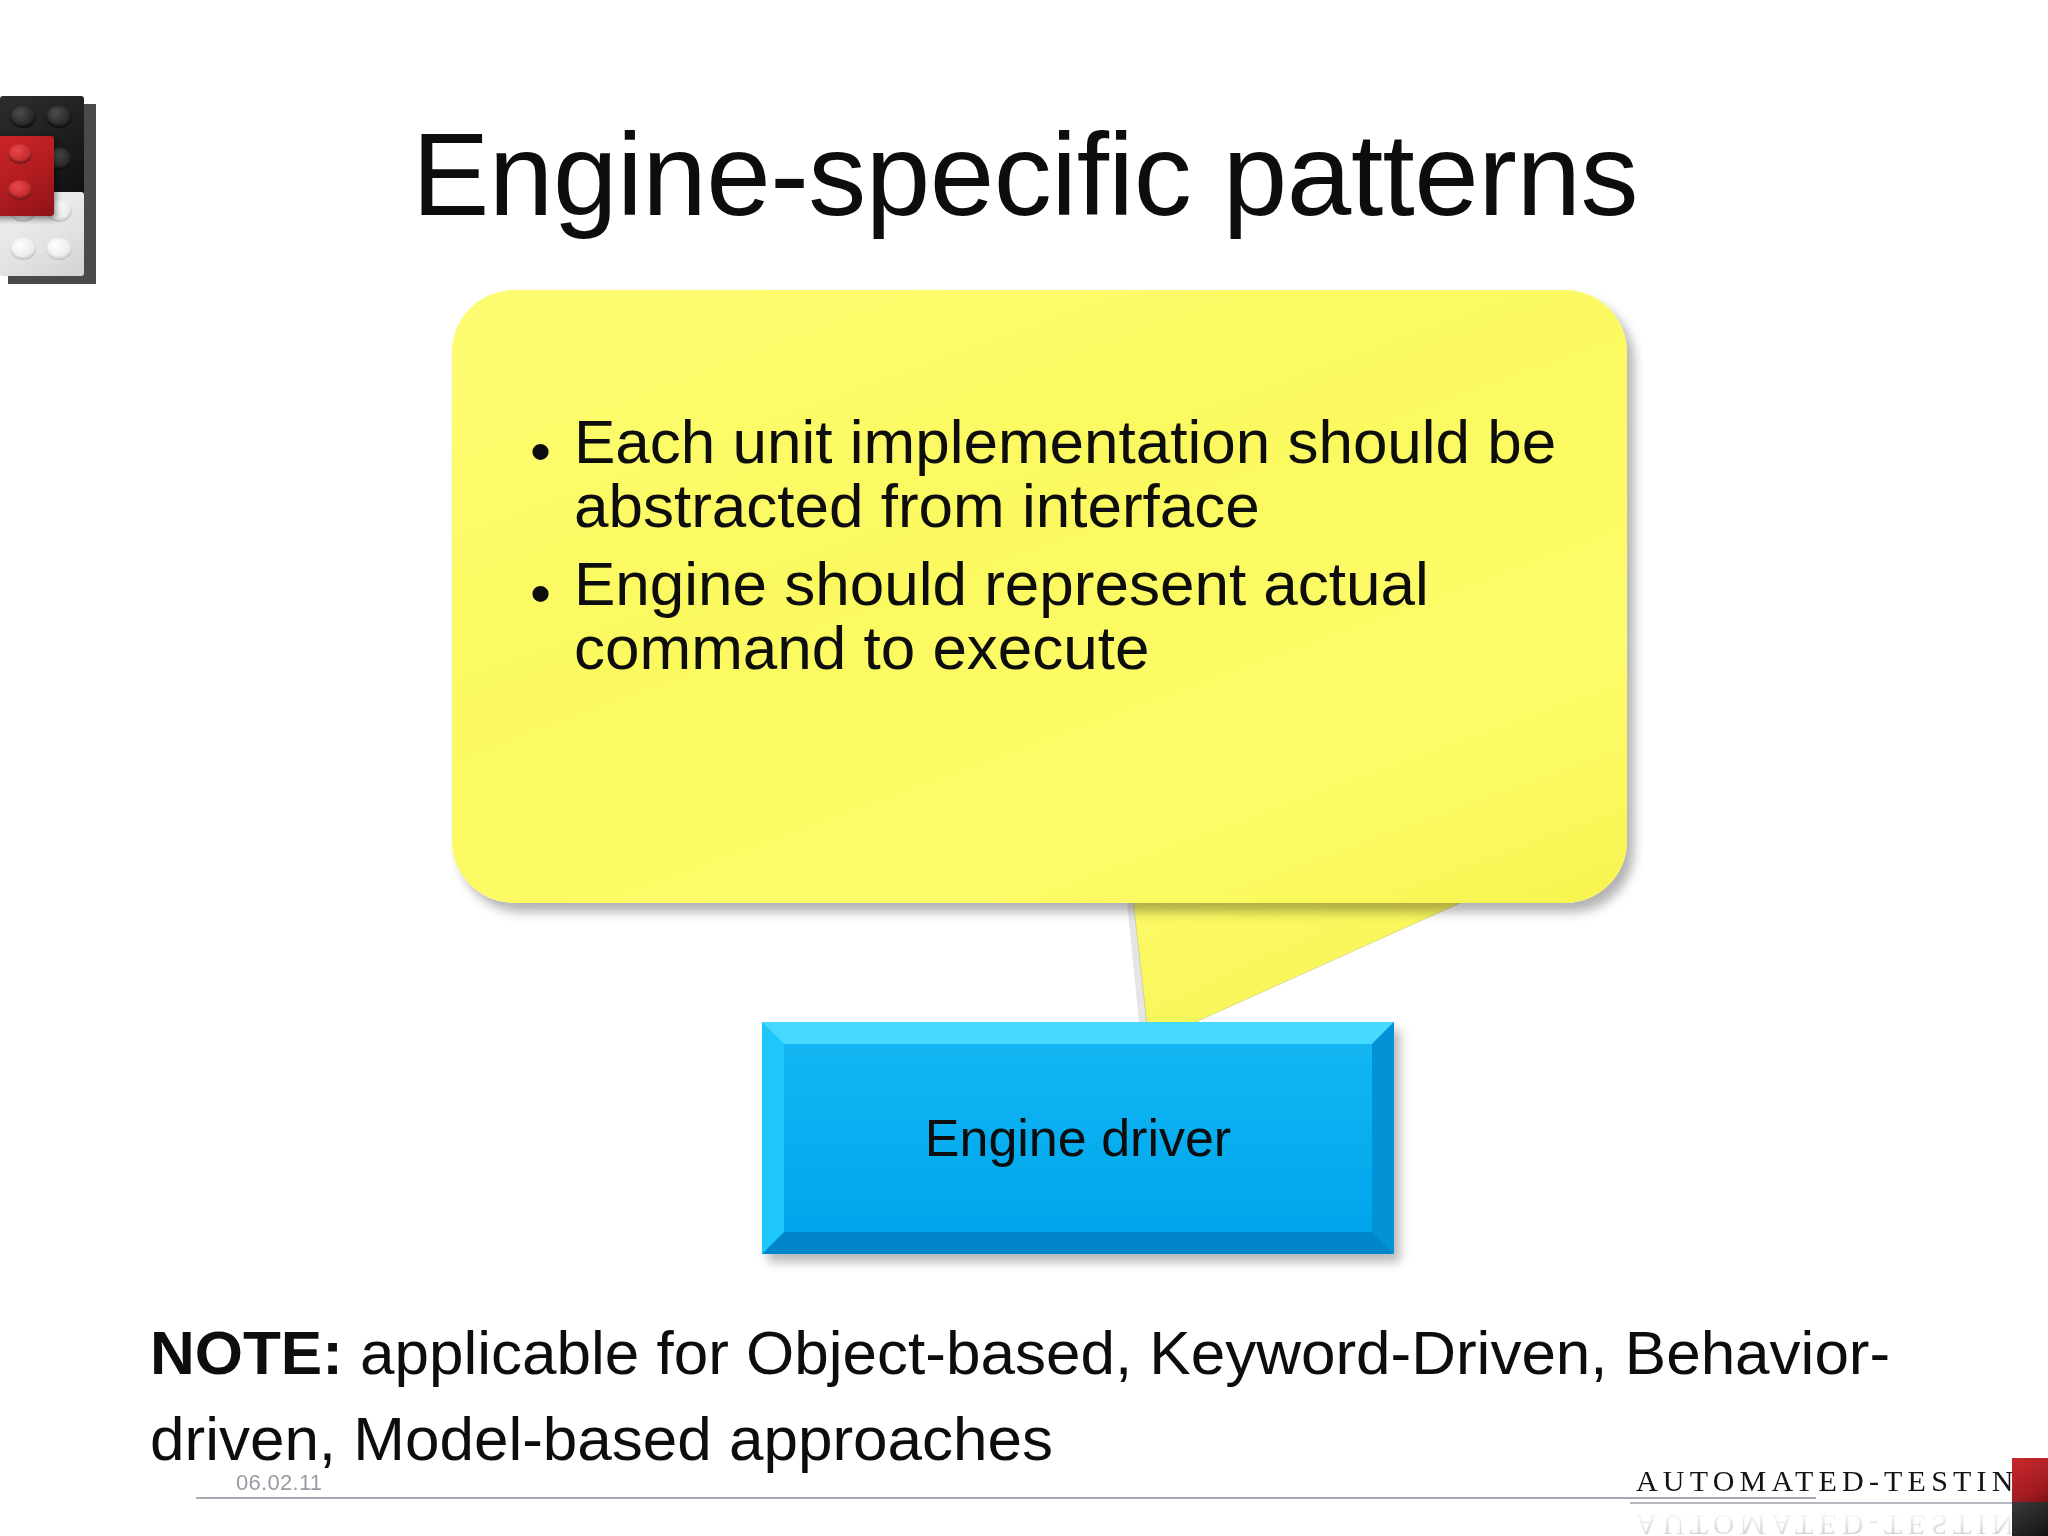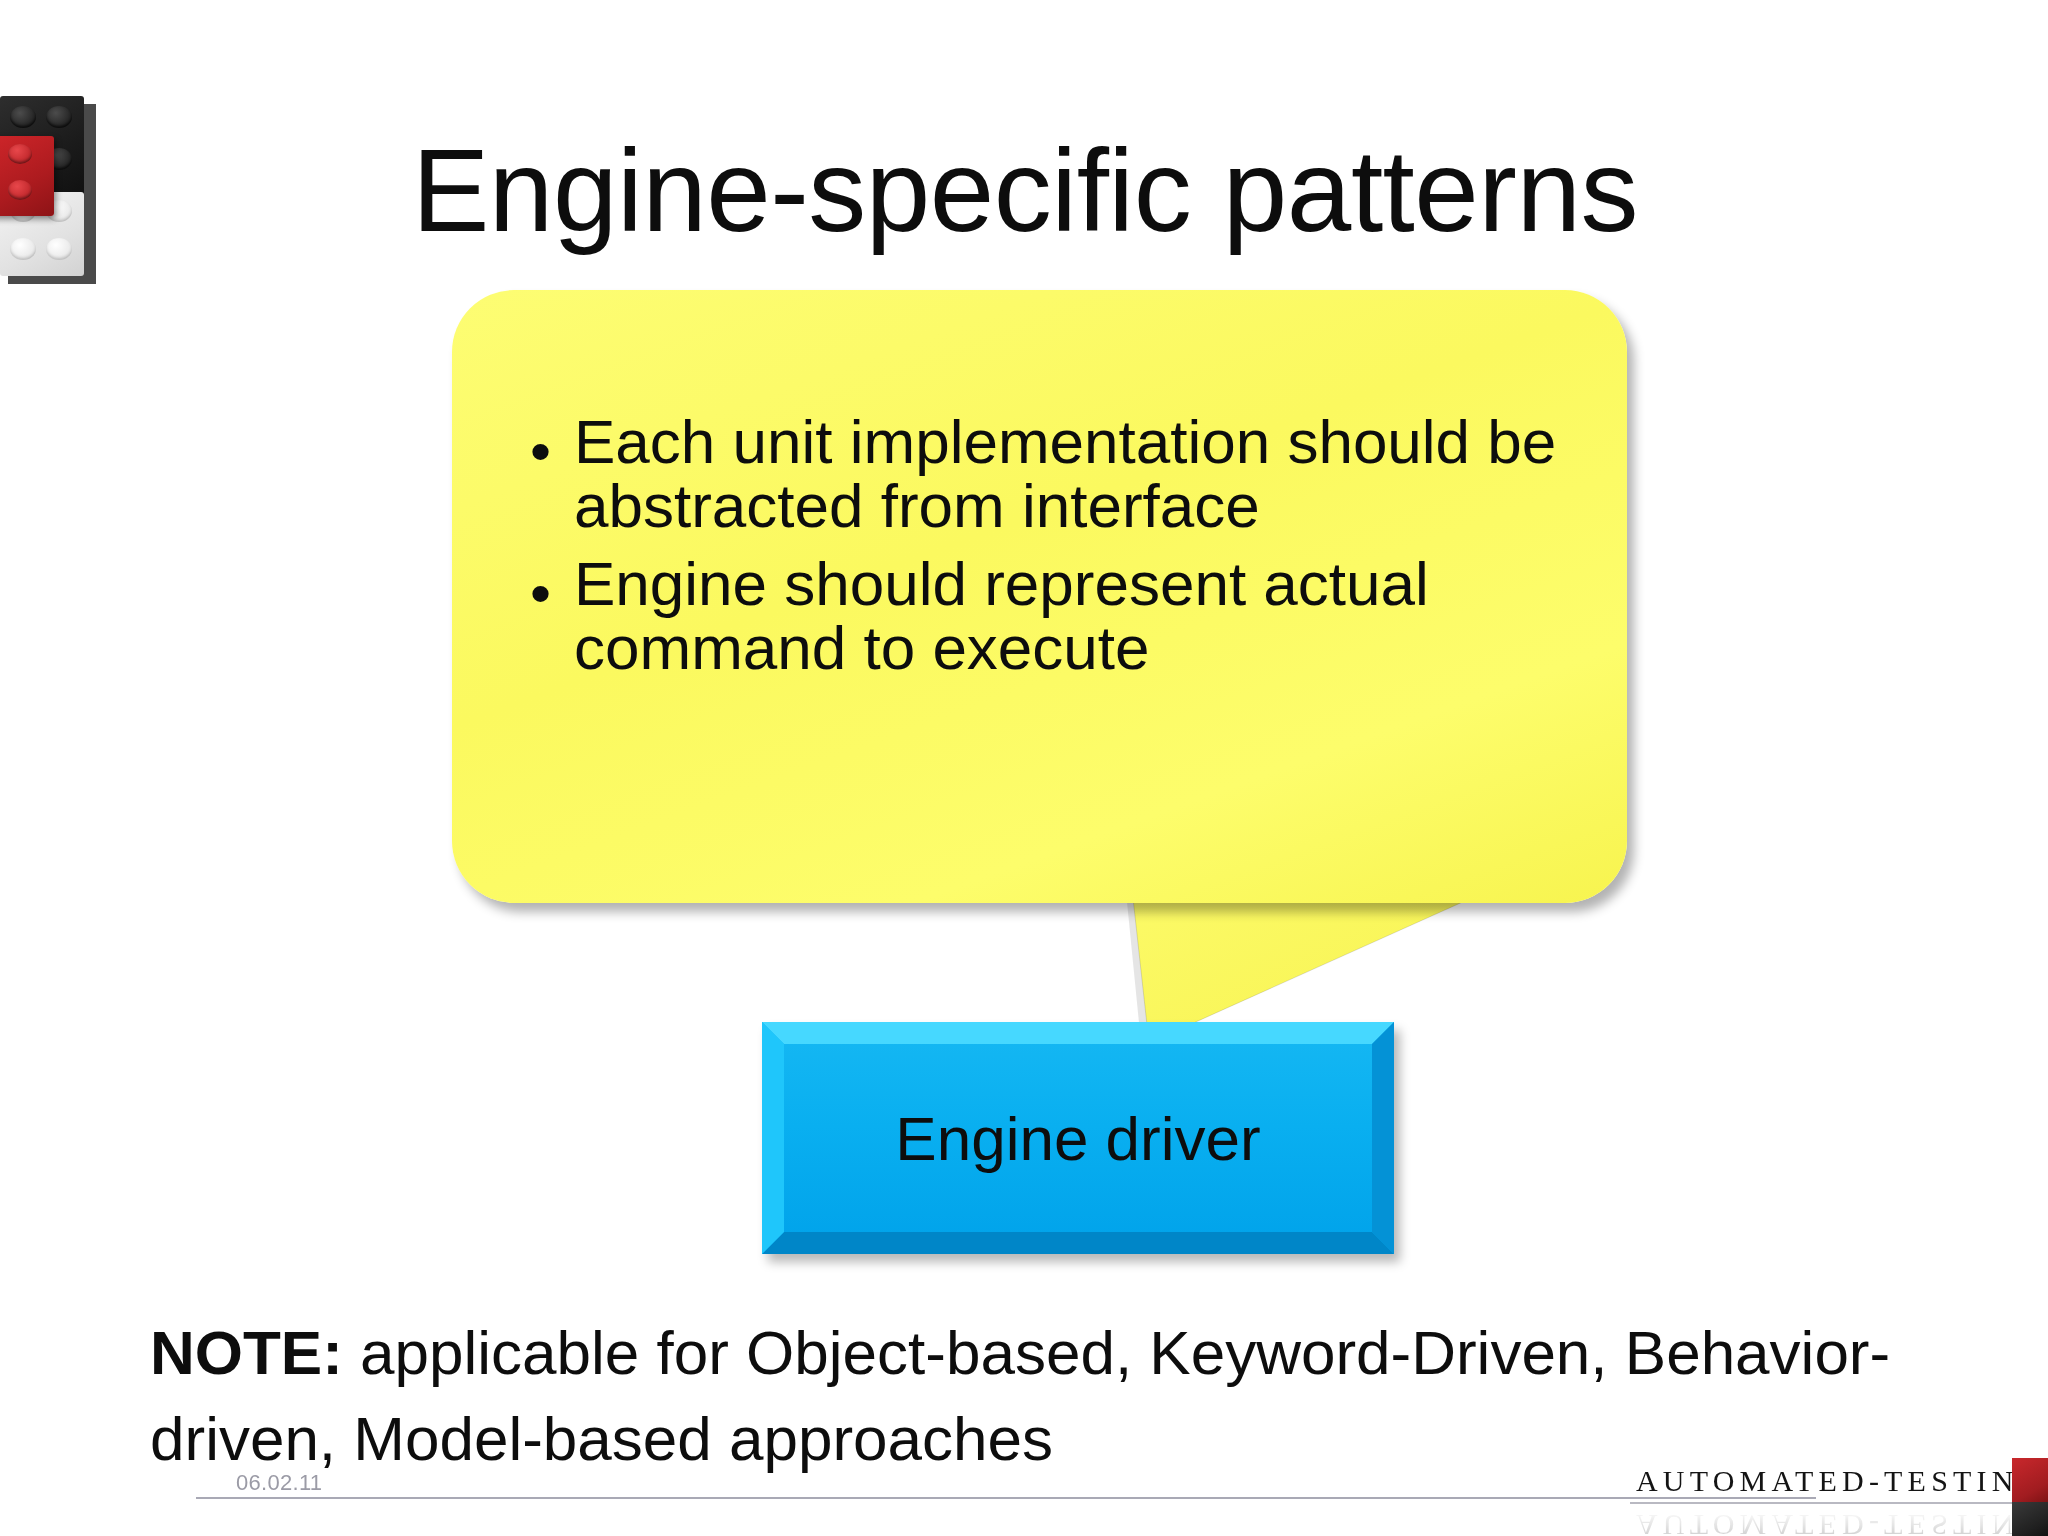--- a/index.html
+++ b/index.html
@@ -84,21 +84,20 @@
     left: 130px;
     top: 112px;
     width: 1790px;
     text-align: center;
     font-size: 116px;
     line-height: 1.1;
     color: #0d0d0d;
     font-weight: 400;
     letter-spacing: -0.5px;
     white-space: nowrap;
-    margin-top: 16px;
   }
 
   
   .callout {
     position: absolute;
     left: 452px;
     top: 290px;
     width: 1175px;
     height: 613px;
     border-radius: 62px;
@@ -178,21 +177,21 @@
     border-top: 22px solid transparent;
     border-bottom: 22px solid transparent;
     box-sizing: border-box;
   }
   .blue-box-label {
     position: absolute;
     inset: 0;
     display: flex;
     align-items: center;
     justify-content: center;
-    font-size: 62px;
+    font-size: 52px;
     color: #0d0d0d;
     letter-spacing: 0px;
   }
 
   
   .note-block {
     position: absolute;
     left: 150px;
     top: 1310px;
     width: 1750px;

